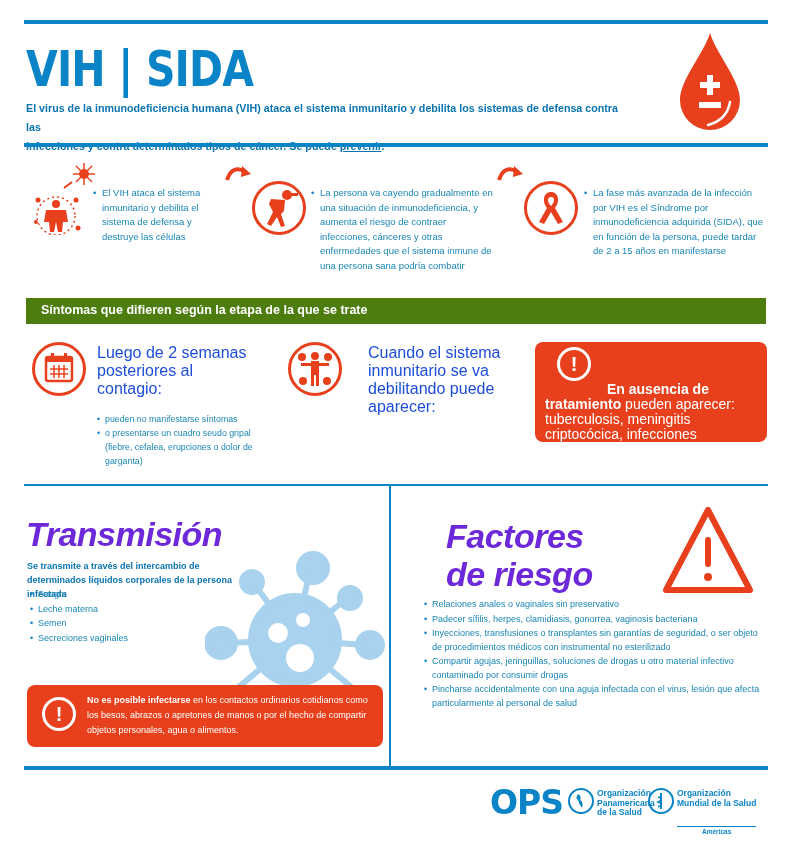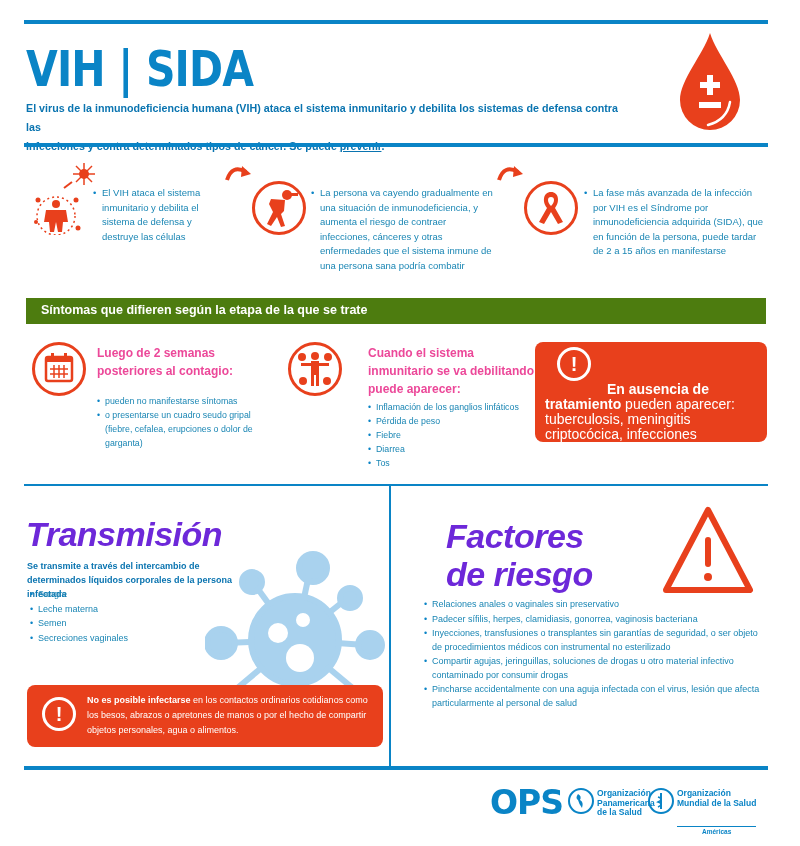--- a/index.html
+++ b/index.html
@@ -16,21 +16,21 @@
   .intro a { color: #0a74b0; text-decoration: underline; }
 
   
   .stage-text { font-size: 9.5px; color: #1a86b4; line-height: 14.5px; }
   .stage-text::before { content: "•"; position: absolute; left: -9px; color: #0a84c6; }
   .icon-circle { position: absolute; border: 3px solid #e8401c; border-radius: 50%; }
 
   
   .banner { left: 26px; top: 298px; width: 740px; height: 26px; background: #4d7c0f; color: #fff; font-size: 12.5px; font-weight: bold; padding: 5px 0 0 15px; }
 
-  .sym-head { font-size: 12px; font-weight: bold; color: #ec4899; line-height: 18px; }
+  .sym-head { font-size: 16px; font-weight: normal; color: #1d4ed8; line-height: 18px; }
   .sym-list { list-style: none; font-size: 8.8px; color: #1a86b4; line-height: 14px; }
   .sym-list li { position: relative; padding-left: 8px; }
   .sym-list li::before { content: "•"; position: absolute; left: 0; color: #0a84c6; }
 
   .alert-box { background: #e8401c; border-radius: 8px; color: #fff; }
 
   .big-head { font-size: 34px; font-weight: bold; color: #6d28d9; line-height: 38px; letter-spacing: -0.5px; font-style: italic; }
   .sub-bold { font-size: 9px; font-weight: bold; color: #0a74b0; line-height: 14px; }
   .risk-list { list-style: none; font-size: 9px; color: #1a86b4; line-height: 13.5px; }
   .risk-list li { position: relative; padding-left: 8px; margin-bottom: 1px; }
@@ -153,27 +153,20 @@
         <rect x="25" y="29" width="3" height="12"></rect>
       <circle cx="11" cy="12" r="4"></circle>
         <circle cx="37" cy="12" r="4"></circle>
       <circle cx="12" cy="36" r="4"></circle>
         <circle cx="36" cy="36" r="4"></circle>
     </g>
   </svg>
 </div>
 <div class="abs" style="left:368px;top:344px;width:170px;">
   <div class="sym-head">Cuando el sistema inmunitario se va debilitando puede aparecer:</div>
-  <ul class="sym-list" style="margin-top:2px;">
-    <li>Inflamación de los ganglios linfáticos</li>
-    <li>Pérdida de peso</li>
-    <li>Fiebre</li>
-    <li>Diarrea</li>
-    <li>Tos</li>
-  </ul>
 </div>
 
 <div class="abs alert-box" style="left:535px;top:342px;width:232px;height:100px;">
   <div class="abs" style="left:22px;top:5px;width:34px;height:34px;border:3px solid #fff;border-radius:50%;color:#fff;font-weight:bold;font-size:20px;text-align:center;line-height:28px;">!</div>
   <div class="abs" style="left:10px;top:40px;width:216px;font-size:14px;line-height:15px;text-indent:62px;">
     <b>En ausencia de tratamiento</b><span> pueden aparecer: tuberculosis, meningitis criptocócica, infecciones bacterianas graves o cánceres como linfomas o sarcoma de Kaposi, entre otros</span>
   </div>
 </div>
 
 <div class="rule" style="left:24px;top:484px;width:744px;height:2px;"></div>

